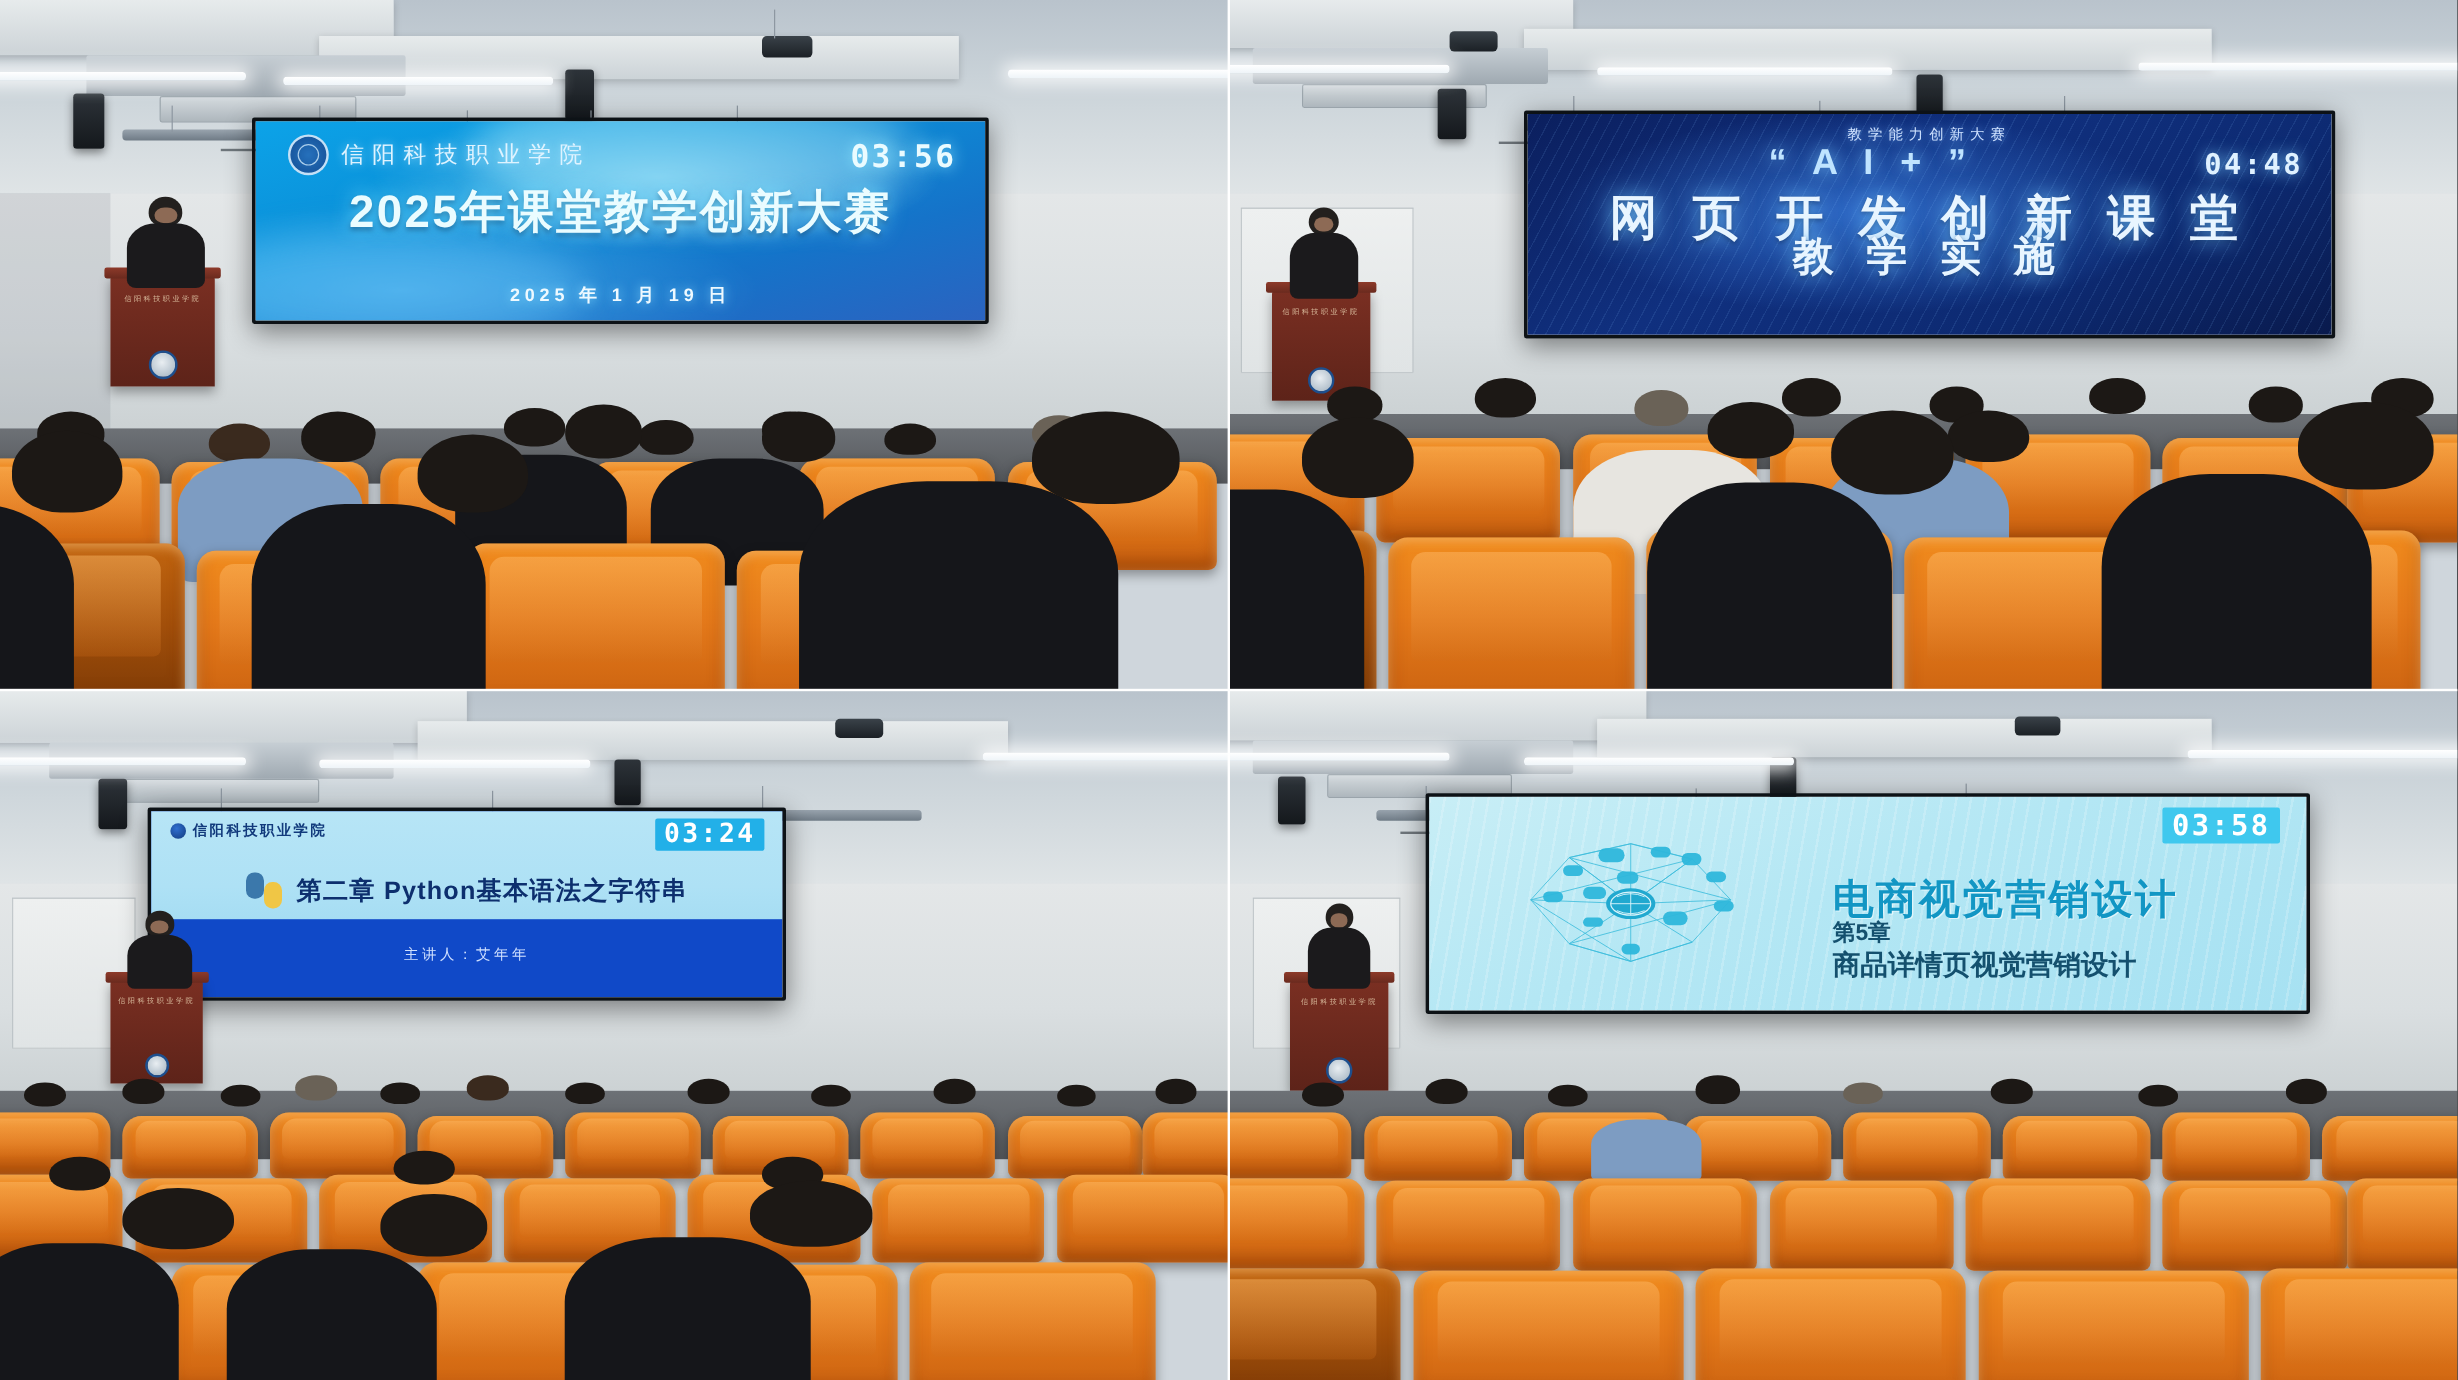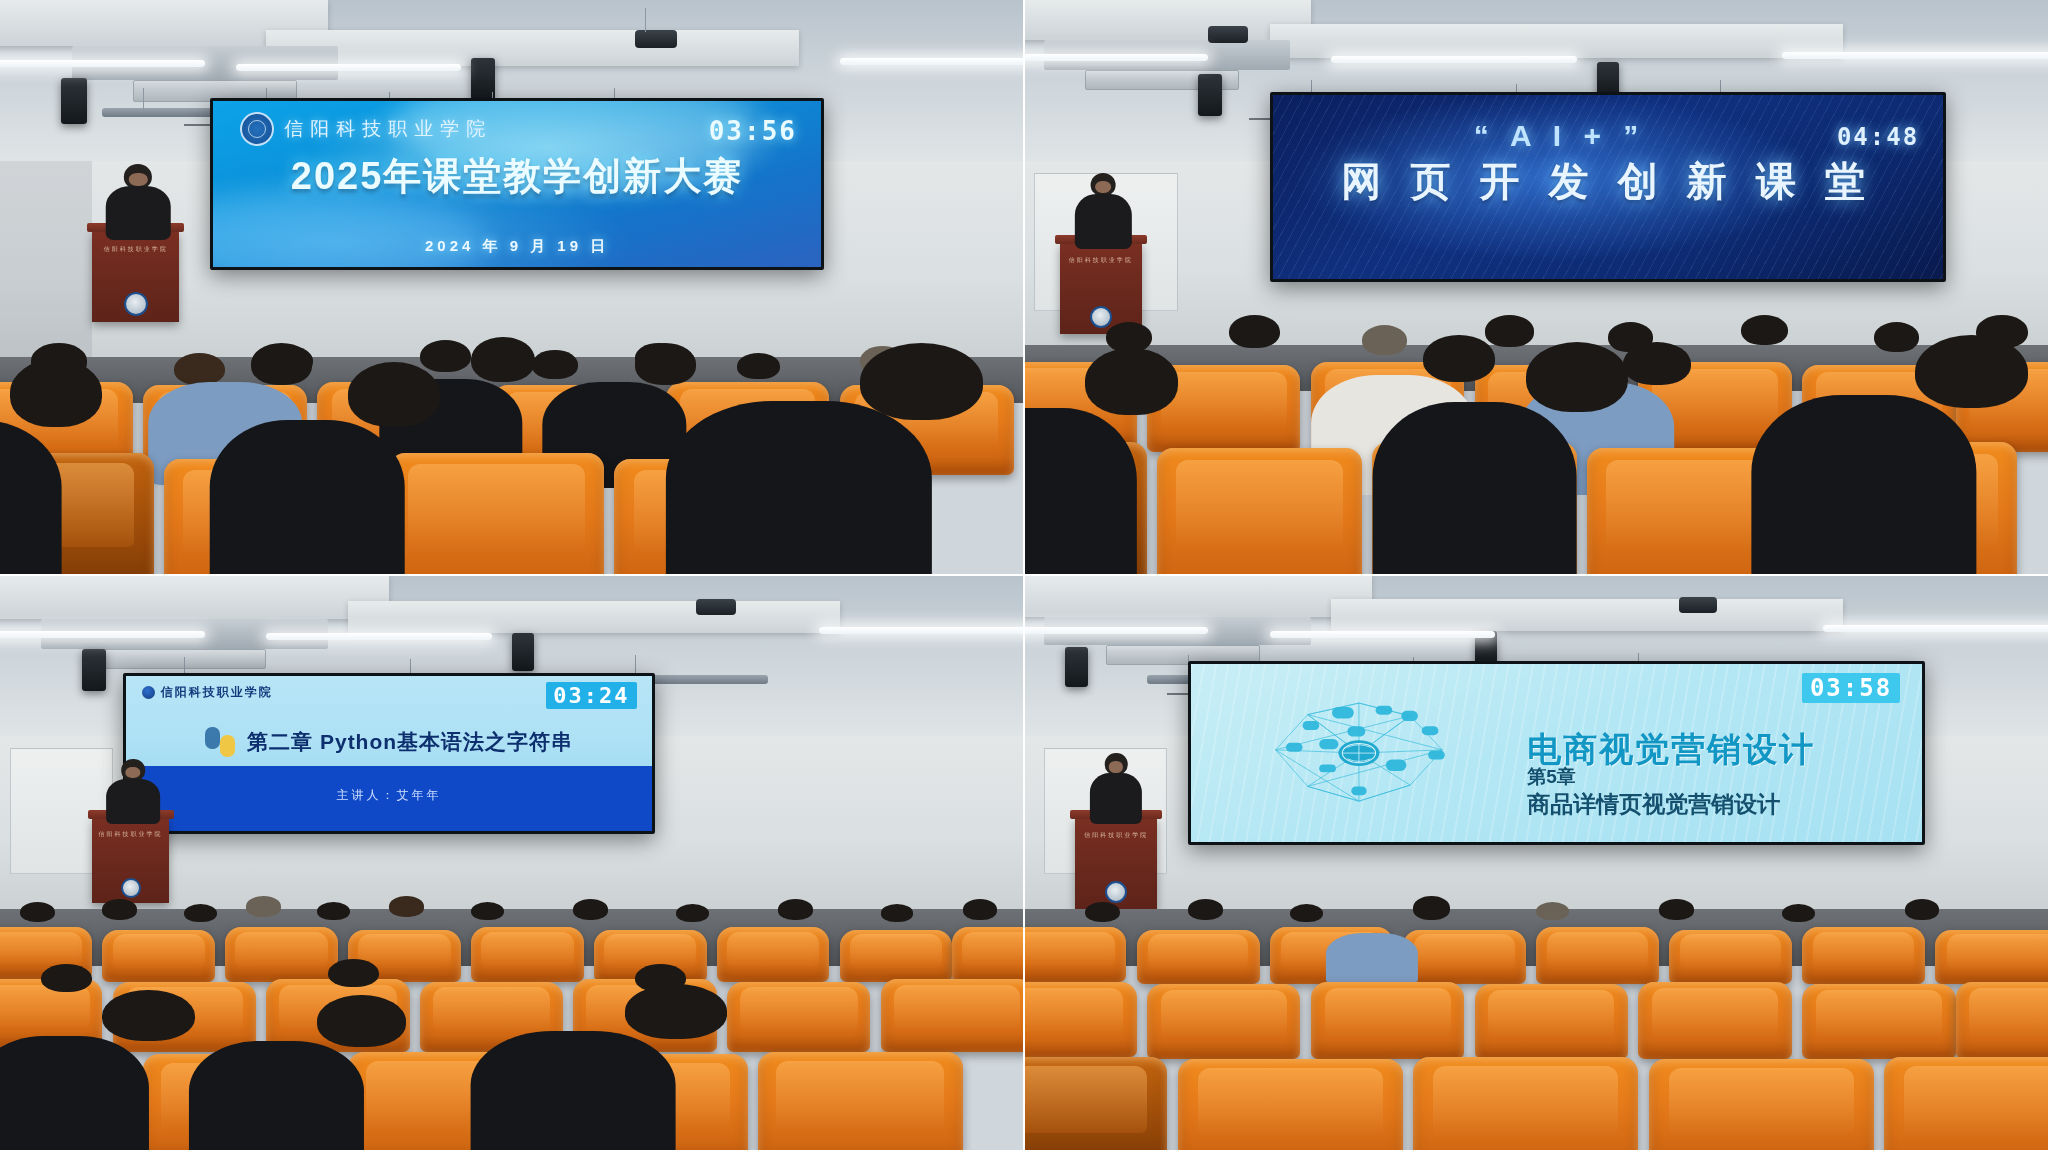--- a/index.html
+++ b/index.html
@@ -205,21 +205,21 @@
     <div class="screen" style="left:20.5%;top:17%;width:60%;height:30%;">
       <div class="screen-inner p1-bg">
         <div class="p1-swirl" style="left:30%;top:-20%;width:60%;height:70%;background:rgba(190,245,255,.35);"></div>
         <div class="p1-swirl" style="left:-10%;top:55%;width:55%;height:60%;background:rgba(120,210,255,.30);"></div>
         <div class="p1-logo" style="left:4.5%;top:7%;">
           <div class="crest"></div>
           <span class="p1-uni">信阳科技职业学院</span>
         </div>
         <div class="timer" style="right:4%;top:9%;font-size:26px;color:#eafbff;text-shadow:0 0 12px rgba(140,230,255,1);">03:56</div>
         <div class="p1-t1" style="top:30%;font-size:38px;letter-spacing:2px;">2025年课堂教学创新大赛</div>
-        <div class="p1-date" style="top:82%;font-size:15px;">2024 年 9 月 19 日</div>
+        <div class="p1-date" style="top:82%;font-size:15px;">2025 年 1 月 19 日</div>
       </div>
     </div>
 
     <div class="podium" style="left:9%;top:40%;width:8.5%;height:16%;">
       <div class="podium-top"></div>
       <div class="podium-txt" style="top:16%;font-size:6px;">信阳科技职业学院</div>
       <div class="podium-emblem" style="bottom:6%;width:24px;height:24px;"></div>
     </div>
     <div class="person" style="left:10.5%;top:28.5%;width:6%;height:13%;">
       <div class="p-head" style="top:0;width:46%;height:34%;"></div>
@@ -287,23 +287,25 @@
     <div class="hanger" style="left:48%;top:84px;height:22px;"></div>
     <div class="hanger" style="left:68%;top:80px;height:22px;"></div>
     <div class="cable" style="left:22%;top:118px;width:40%;"></div>
 
     <div class="wall" style="top:28%;height:32%;"></div>
     <div class="wall-panel" style="left:1%;top:30%;width:14%;height:24%;"></div>
 
     <div class="screen" style="left:24%;top:16%;width:66%;height:33%;">
       <div class="screen-inner p2-bg">
         <div class="p2-stripes"></div>
+        <div class="p2-head" style="top:5%;font-size:12px;">教学能力创新大赛</div>
         <div class="p2-quote" style="left:30%;top:13%;font-size:30px;letter-spacing:7px;">“ A I + ”</div>
         <div class="timer" style="right:3.5%;top:15%;font-size:24px;color:#dff1ff;text-shadow:0 0 12px rgba(120,200,255,1);">04:48</div>
         <div class="p2-t1" style="top:32%;font-size:40px;">网 页 开 发 创 新 课 堂</div>
+        <div class="p2-t2" style="top:52%;font-size:34px;">教 学 实 施</div>
 
       </div>
     </div>
 
     <div class="podium" style="left:3.5%;top:42%;width:8%;height:16%;">
       <div class="podium-top"></div>
       <div class="podium-txt" style="top:16%;font-size:6px;">信阳科技职业学院</div>
       <div class="podium-emblem" style="bottom:6%;width:22px;height:22px;"></div>
     </div>
     <div class="person" style="left:5%;top:30%;width:5.5%;height:13%;">

